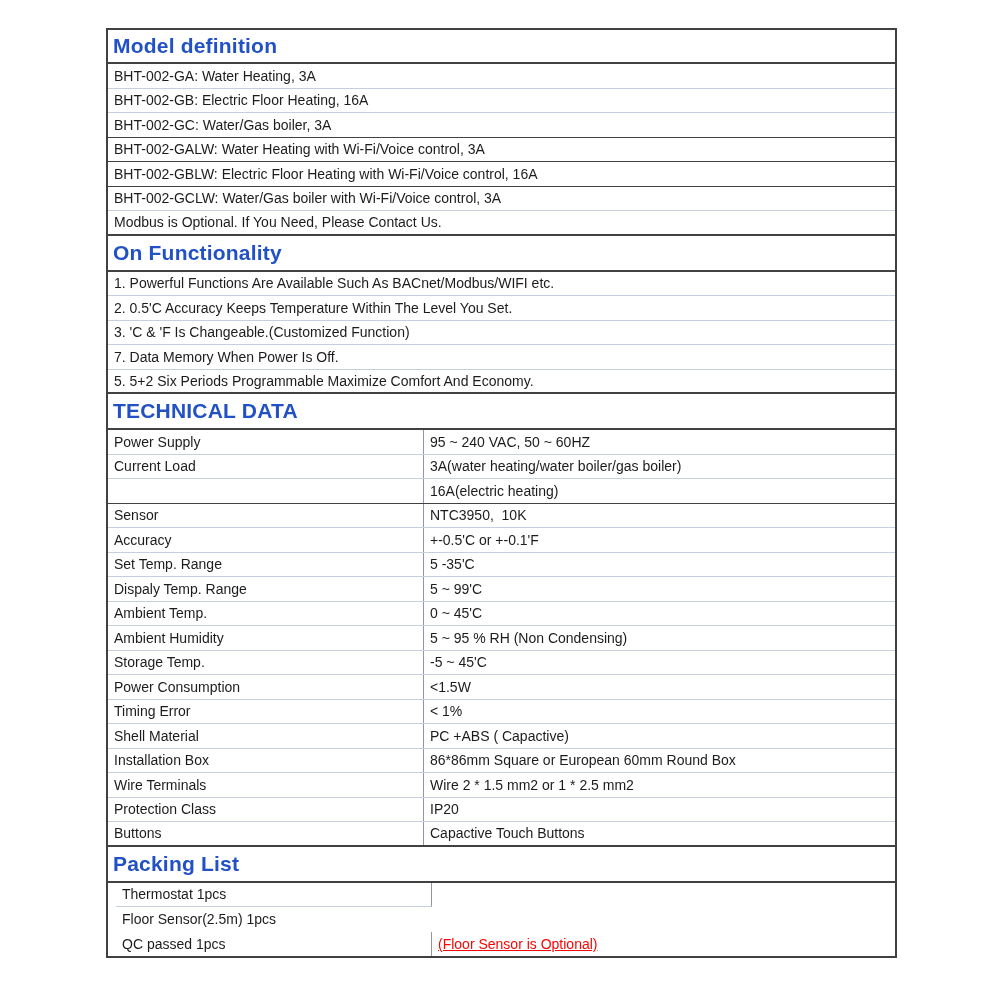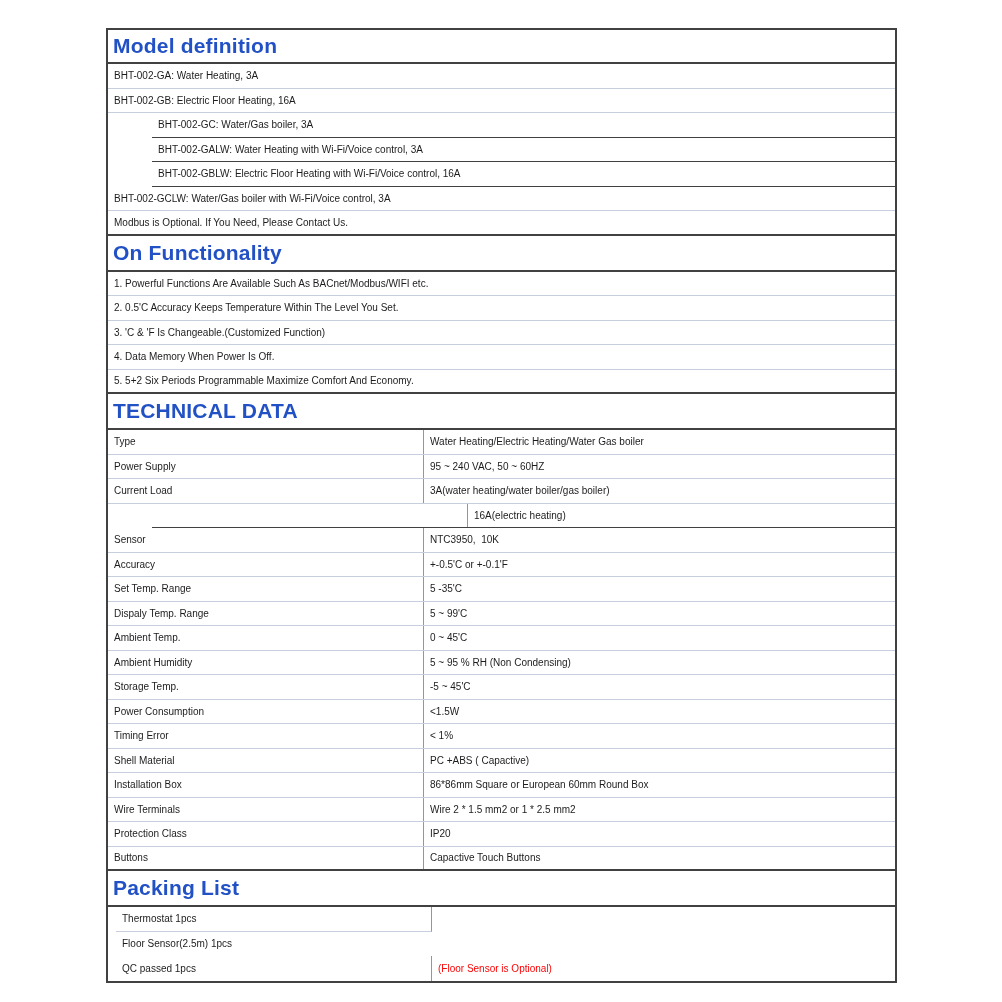--- a/index.html
+++ b/index.html
@@ -23,33 +23,33 @@
   .hdr{
     height:36px;display:flex;align-items:center;padding-left:5px;
     border-bottom:2px solid var(--dark);
     font-size:21px;font-weight:bold;color:var(--blue);
     letter-spacing:0.2px;
   }
   .hdr.first{height:34px;}
   .r{
     height:24.5px;display:flex;align-items:stretch;
     border-bottom:1px solid var(--light);
-    font-size:10px;white-space:pre-wrap;
+    font-size:14px;white-space:pre-wrap;
   }
-  .r.db{border-bottom:1.5px solid var(--dark);margin-left:44px;}
+  .r.db{border-bottom:1.5px solid var(--dark);}
   .r.db2{border-bottom:2px solid var(--dark);}
   .c{display:flex;align-items:center;padding-left:6px;overflow:hidden;}
   .cfull{flex:1;}
   .c1{width:316px;flex:0 0 316px;border-right:1px solid var(--div);}
   .c2{flex:1;}
   
   .pk{border-bottom:none;padding-left:8px;}
   .pk .c1.bl{border-bottom:1px solid var(--light);}
   .pk .c2.bl{border-bottom:1px solid var(--light);}
-  .red{color:var(--red);}
+  .red{color:var(--red);text-decoration:underline;}
 </style>
 </head>
 <body>
 
 <div class="sheet">
 
   <div class="hdr first">
     <span>Model definition</span>
   </div>
   <div class="r"><div class="c cfull">BHT-002-GA: Water Heating, 3A</div></div>
@@ -59,29 +59,25 @@
   <div class="r db"><div class="c cfull">BHT-002-GBLW: Electric Floor Heating with Wi-Fi/Voice control, 16A</div></div>
   <div class="r"><div class="c cfull">BHT-002-GCLW: Water/Gas boiler with Wi-Fi/Voice control, 3A</div></div>
   <div class="r db2"><div class="c cfull">Modbus is Optional. If You Need, Please Contact Us.</div></div>
 
   <div class="hdr">
     <span>On Functionality</span>
   </div>
   <div class="r"><div class="c cfull">1. Powerful Functions Are Available Such As BACnet/Modbus/WIFI etc.</div></div>
   <div class="r"><div class="c cfull">2. 0.5'C Accuracy Keeps Temperature Within The Level You Set.</div></div>
   <div class="r"><div class="c cfull">3. 'C &amp; 'F Is Changeable.(Customized Function)</div></div>
-  <div class="r"><div class="c cfull">4. Data Memory When Power Is Off.</div></div>
+  <div class="r"><div class="c cfull">7. Data Memory When Power Is Off.</div></div>
   <div class="r db2"><div class="c cfull">5. 5+2 Six Periods Programmable Maximize Comfort And Economy.</div></div>
 
   <div class="hdr">
     <span>TECHNICAL DATA</span>
-  </div>
-  <div class="r">
-    <div class="c c1">Type</div>
-    <div class="c c2">Water Heating/Electric Heating/Water Gas boiler</div>
   </div>
   <div class="r">
     <div class="c c1">Power Supply</div>
     <div class="c c2">95 ~ 240 VAC, 50 ~ 60HZ</div>
   </div>
   <div class="r">
     <div class="c c1">Current Load</div>
     <div class="c c2">3A(water heating/water boiler/gas boiler)</div>
   </div>
   <div class="r db">

